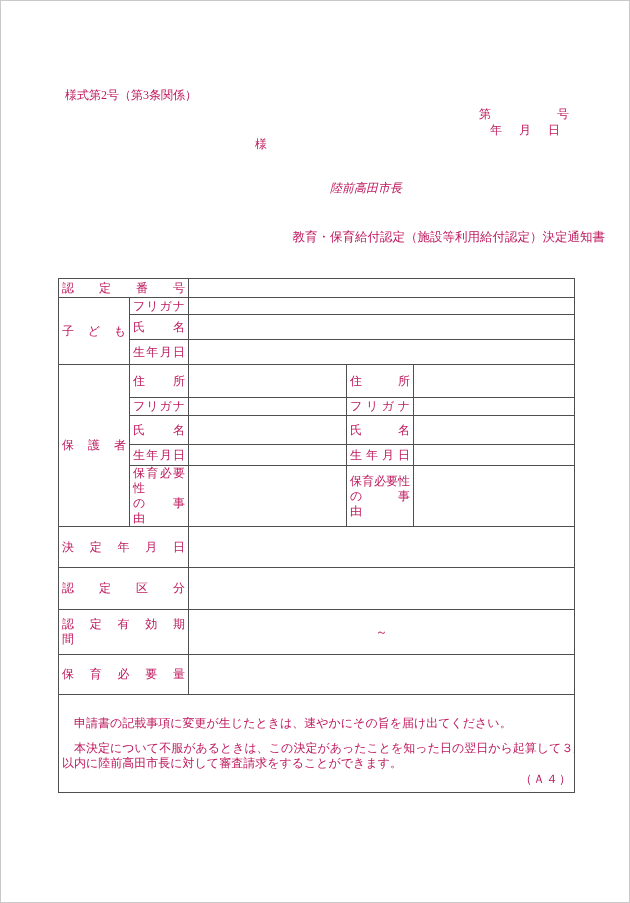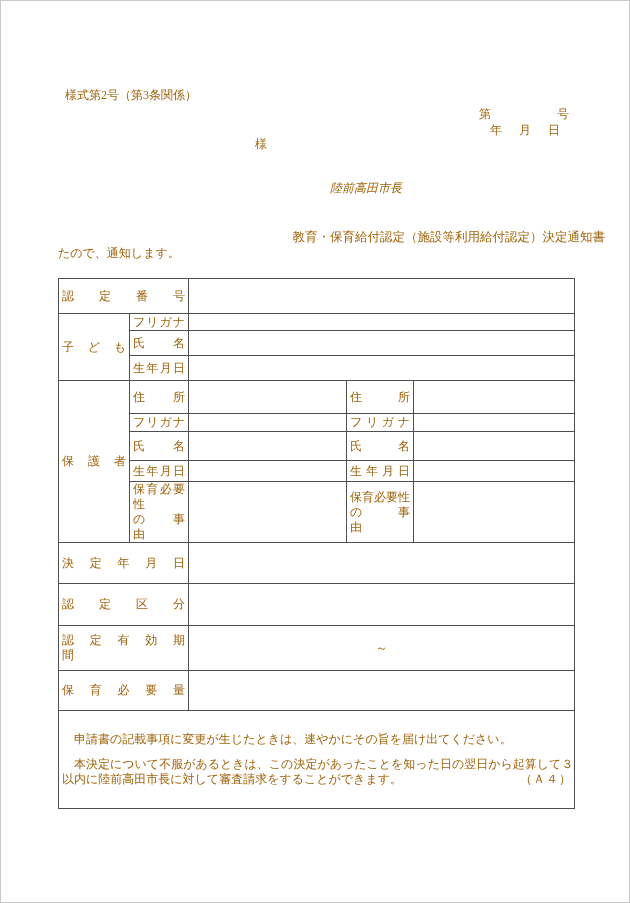--- a/index.html
+++ b/index.html
@@ -4,21 +4,21 @@
 <style>
   html,body { margin:0; padding:0; background:#ffffff; }
   .page {
     position:relative;
     width:630px; height:903px;
     background:#ffffff;
     box-sizing:border-box;
     border:1px solid #c9c9c9;
     font-family:"Liberation Serif","DejaVu Serif",serif;
     font-size:12px;
-    color:#a16207;
+    color:#be185d;
     overflow:hidden;
   }
   .abs { position:absolute; white-space:nowrap; }
   .flexsp { display:flex; justify-content:space-between; }
   .doc-title { position:absolute; left:0; width:604px; text-align:right; font-size:12.5px; }
   .body-text { position:absolute; left:57px; top:245px; width:517px; line-height:15.5px; }
   .body-text div { white-space:nowrap; }
 
   table.main {
     position:absolute; left:57px; top:277px;
@@ -65,34 +65,33 @@
     <span>日</span>
   </div>
 
   <div class="abs" style="left:254px; top:135px;">様</div>
 
   <div class="abs" style="left:329px; top:179px;font-style:italic;">陸前高田市長</div>
 
   <div class="doc-title" style="top:228px;">教育・保育給付認定（施設等利用給付認定）決定通知書</div>
 
   <div class="body-text">
-    <div>たので、通知します。</div>
   </div>
 
   <table class="main">
     <colgroup>
       <col style="width:71px">
         <col style="width:59px">
         <col style="width:158px">
       <col style="width:67px">
         <col style="width:161px">
     </colgroup>
 
     <tbody>
-        <tr style="height:35px">
+        <tr style="height:19px">
       <td colspan="2" class="jl">認　定　番　号</td>
       <td colspan="3"></td>
     </tr>
 
     <tr style="height:17px">
       <td rowspan="3" class="grp">子　ど　も</td>
       <td class="sub jl">フリガナ</td>
       <td colspan="3"></td>
     </tr>
     <tr style="height:25px">

